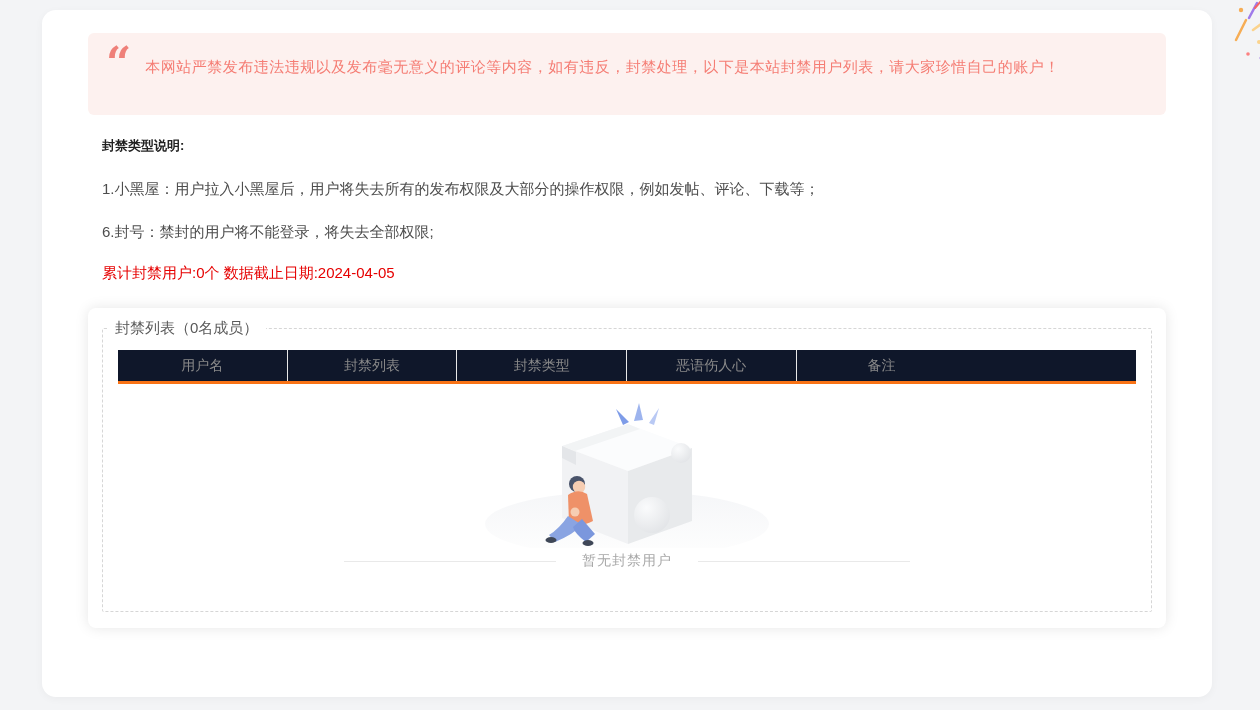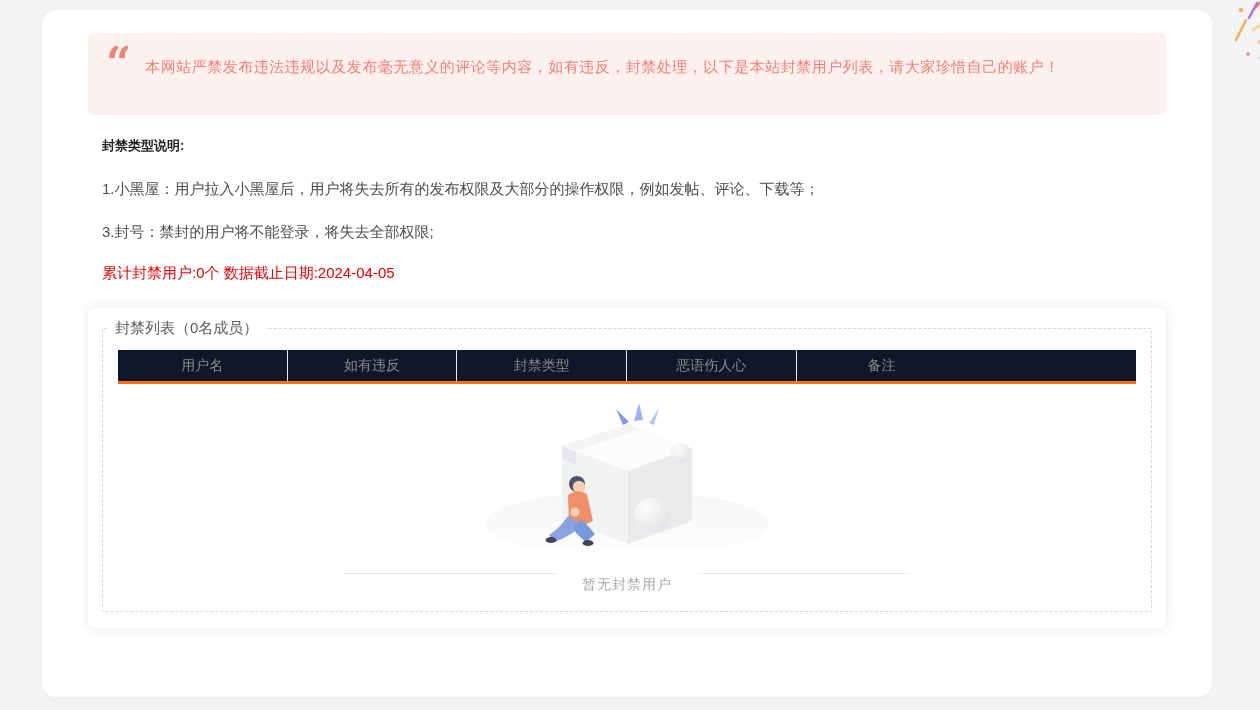--- a/index.html
+++ b/index.html
@@ -58,21 +58,21 @@
     display:flex; align-items:center; justify-content:center;
     font-size:14px; color:#8a8a8a; border-right:1px solid #e8e8e8;
   }
   .th:last-child { border-right:none; }
   .empty-wrap { display:flex; flex-direction:column; align-items:center; }
   .illus { margin-top:12px; }
   .divider {
     margin-top:4px; width:100%; display:flex; align-items:center; justify-content:center;
   }
   .divider .line { width:212px; height:1px; background:#e9e9e9; }
-  .divider .txt  { font-size:14px; color:#a8a8a8; padding:0 26px; letter-spacing:1px;margin-top:24px; }
+  .divider .txt  { font-size:14px; color:#a8a8a8; padding:0 26px; letter-spacing:1px; }
   .motto { margin-top:26px; text-align:center; font-size:15px; color:#ec4da0; letter-spacing:1px; }
   .firework { position:absolute; right:-4px; top:-2px; }
 </style>
 </head>
 <body>
 
 <div class="firework">
   <svg width="36" height="72" viewBox="0 0 36 72">
     <line x1="8" y1="42" x2="18" y2="22" stroke="#f6ad55" stroke-width="2.5" stroke-linecap="round"></line>
     <line x1="21" y1="20" x2="29" y2="5" stroke="#9f7aea" stroke-width="2.5" stroke-linecap="round"></line>
@@ -87,30 +87,30 @@
 
 <div class="card">
 
   <div class="notice">
     <span class="quote-glyph">“</span>
     <span class="notice-text">本网站严禁发布违法违规以及发布毫无意义的评论等内容，如有违反，封禁处理，以下是本站封禁用户列表，请大家珍惜自己的账户！</span>
   </div>
 
   <div class="exp-title">封禁类型说明:</div>
   <div class="exp-item">1.小黑屋：用户拉入小黑屋后，用户将失去所有的发布权限及大部分的操作权限，例如发帖、评论、下载等；</div>
-  <div class="exp-item">3.封号：禁封的用户将不能登录，将失去全部权限;</div>
+  <div class="exp-item">6.封号：禁封的用户将不能登录，将失去全部权限;</div>
   <div class="stats-line">累计封禁用户:0个 数据截止日期:2024-04-05</div>
 
   <div class="panel">
     <fieldset class="banlist">
       <legend>封禁列表（0名成员）</legend>
 
       <div class="thead">
         <div class="th">用户名</div>
-        <div class="th">如有违反</div>
+        <div class="th">封禁列表</div>
         <div class="th">封禁类型</div>
         <div class="th">恶语伤人心</div>
         <div class="th">备注</div>
       </div>
 
       <div class="empty-wrap">
         <svg class="illus" width="290" height="152" viewBox="0 0 290 152">
           <defs>
             <radialGradient id="sph" cx="35%" cy="30%" r="80%">
               <stop offset="0%" stop-color="#fafbfc"></stop>

